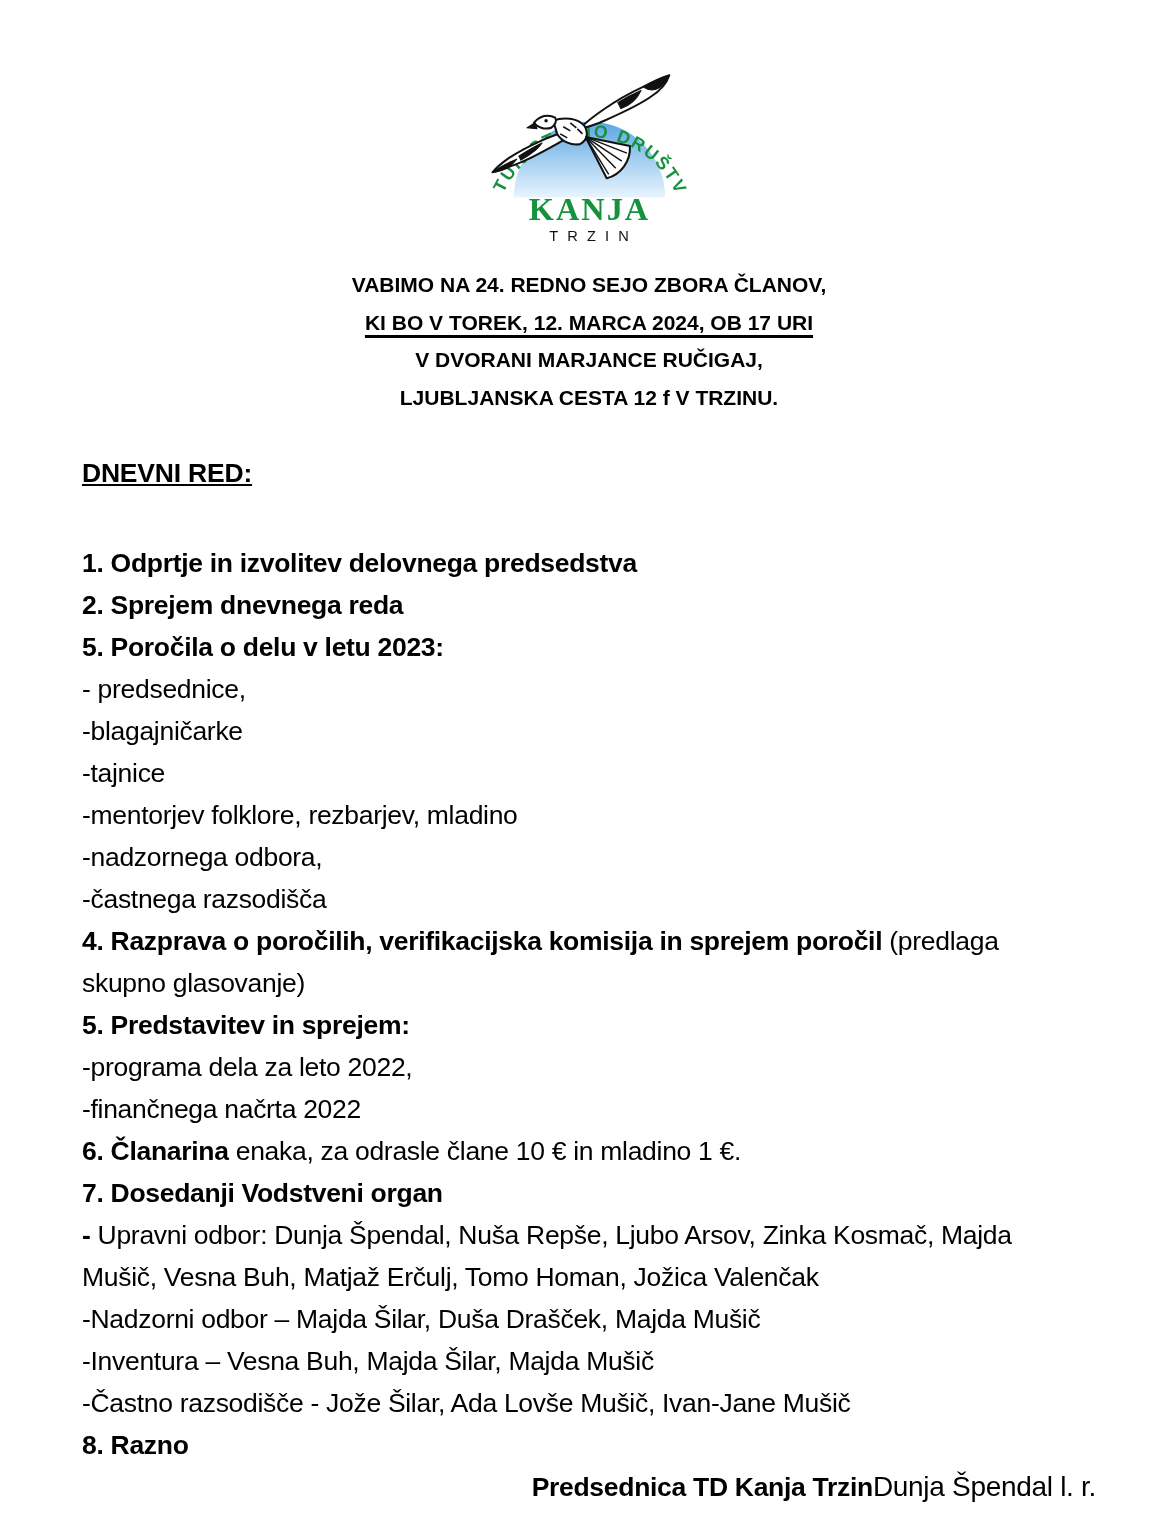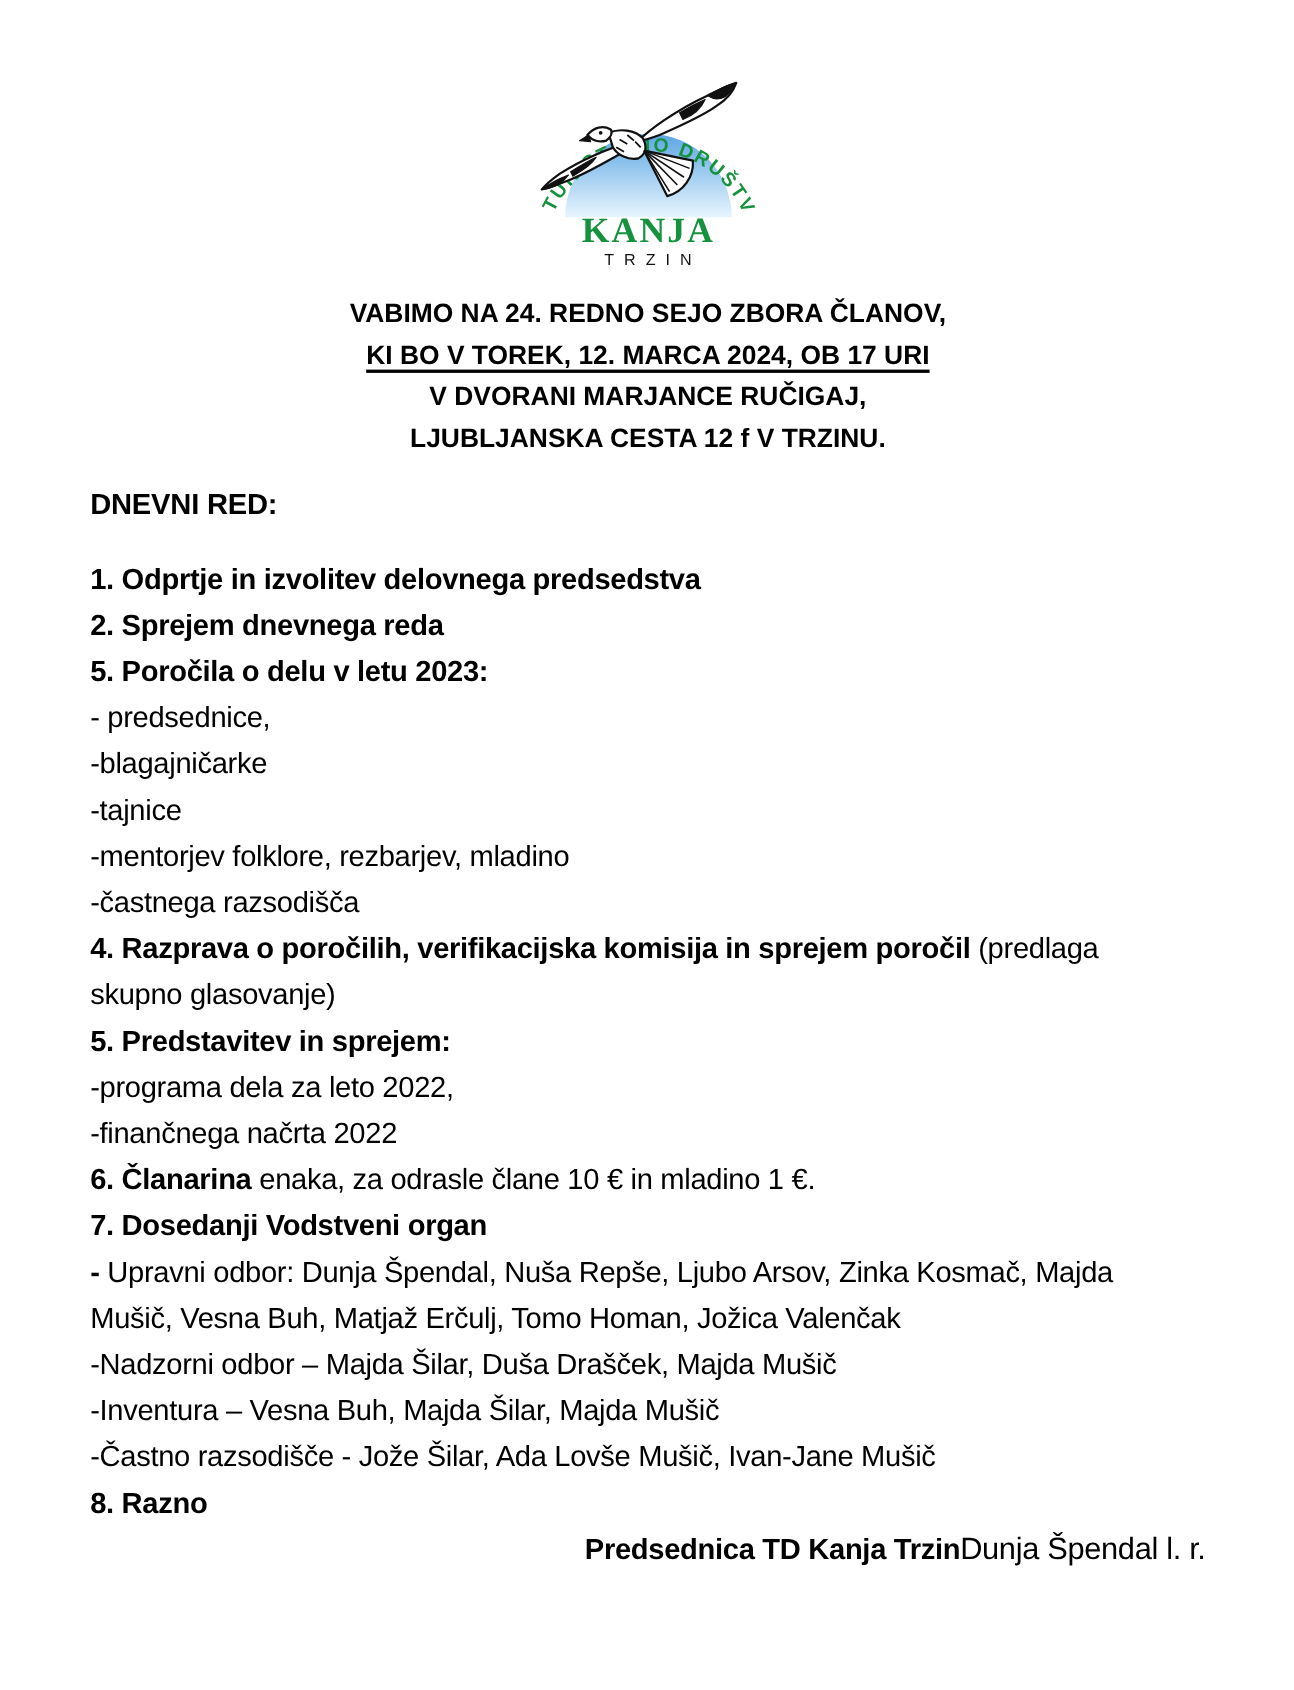--- a/index.html
+++ b/index.html
@@ -32,39 +32,40 @@
     font-size:14.5px;
     letter-spacing:9px;
     font-weight:400;
   }
   .title-block{
     margin-top:16px;
     text-align:center;
   }
   .title-line{
     margin:0;
-    font-size:24px;
+    font-size:21px;
     line-height:37.5px;
     font-weight:bold;
     letter-spacing:0px;
     white-space:nowrap;
   }
   .title-line.u{
     text-decoration:underline;
     text-decoration-thickness:3px;
     text-underline-offset:5px;
   }
   .dnevni{
-    margin:20px 0 0 0;
+    margin:36px 0 0 0;
     font-size:26.5px;
     line-height:42px;
     font-weight:bold;
     letter-spacing:-0.2px;
-  }
-  .agenda{margin-top:26px;}
+    text-decoration:underline;
+  }
+  .agenda{margin-top:48px;}
   .aline{
     margin:0;
     font-size:26.5px;
     line-height:42px;
     letter-spacing:-0.3px;
     white-space:nowrap;
   }
   .aline .b{font-weight:bold;}
   .signature{
     margin-left:auto;
@@ -165,20 +166,21 @@
   <p class="dnevni">DNEVNI RED:</p>
 
   <div class="agenda">
       <p class="aline"><span class="b">1. Odprtje in izvolitev delovnega predsedstva</span></p>
       <p class="aline"><span class="b">2. Sprejem dnevnega reda</span></p>
       <p class="aline"><span class="b">5. Poročila o delu v letu 2023:</span></p>
       <p class="aline"><span>- predsednice,</span></p>
       <p class="aline"><span>-blagajničarke</span></p>
       <p class="aline"><span>-tajnice</span></p>
       <p class="aline"><span>-mentorjev folklore, rezbarjev, mladino</span></p>
+      <p class="aline"><span>-nadzornega odbora,</span></p>
       <p class="aline"><span>-častnega razsodišča</span></p>
       <p class="aline"><span class="b">4. Razprava o poročilih, verifikacijska komisija in sprejem poročil</span><span> (predlaga</span></p>
       <p class="aline"><span>skupno glasovanje)</span></p>
       <p class="aline"><span class="b">5. Predstavitev in sprejem:</span></p>
       <p class="aline"><span>-programa dela za leto 2022,</span></p>
       <p class="aline"><span>-finančnega načrta 2022</span></p>
       <p class="aline"><span class="b">6. Članarina</span><span> enaka, za odrasle člane 10 € in mladino 1 €.</span></p>
       <p class="aline"><span class="b">7. Dosedanji Vodstveni organ</span></p>
       <p class="aline"><span class="b">- </span><span>Upravni odbor: Dunja Špendal, Nuša Repše, Ljubo Arsov, Zinka Kosmač, Majda</span></p>
       <p class="aline"><span>Mušič, Vesna Buh, Matjaž Erčulj, Tomo Homan, Jožica Valenčak</span></p>

